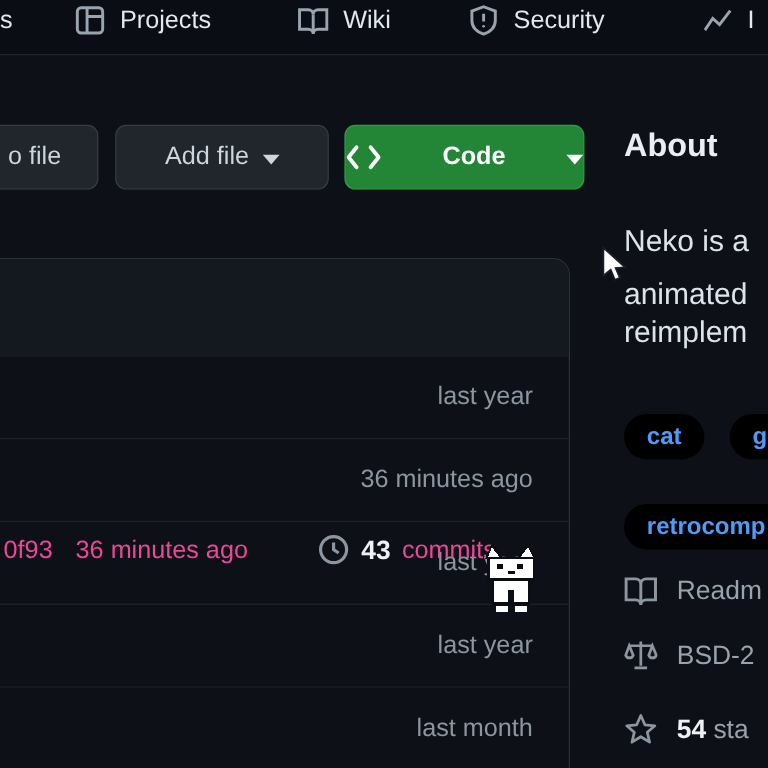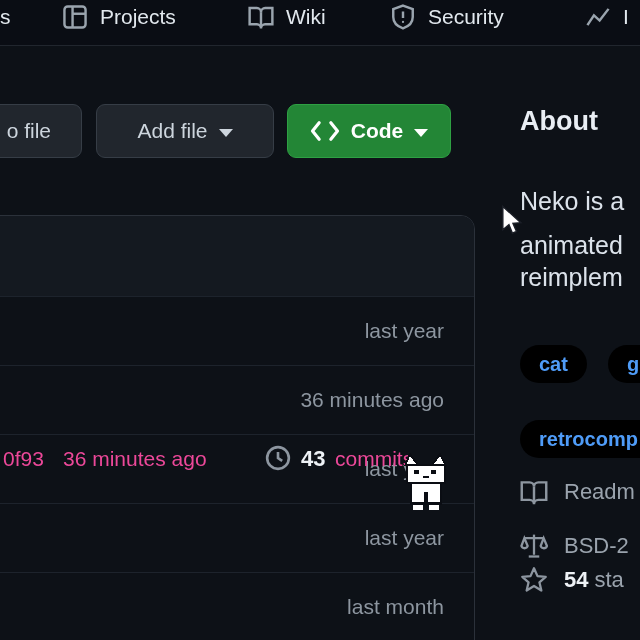--- a/index.html
+++ b/index.html
@@ -96,21 +96,21 @@
 
   <div class="btn" style="left:-62px; top:104px; width:144px; height:54px; justify-content:flex-end; padding-right:30px;">
     <span>o file</span>
   </div>
 
   <div class="btn" style="left:96px; top:104px; width:178px; height:54px;">
     <span>Add file</span>
     <span class="caret"></span>
   </div>
 
-  <div class="btn btn-green" style="left:287px; top:104px; width:164px; height:54px;">
+  <div class="btn btn-green" style="left:287px; top:104px; width:200px; height:54px;justify-content:space-between;">
     <svg width="30" height="24" viewBox="0 0 18 14" fill="none" stroke="#ffffff" stroke-width="1.9" stroke-linecap="round" stroke-linejoin="round">
       <polyline points="5.5,2 1.5,7 5.5,12"></polyline>
       <polyline points="12.5,2 16.5,7 12.5,12"></polyline>
     </svg>
     <span>Code</span>
     <span class="caret"></span>
   </div>
 
   <div class="filebox">
 
@@ -165,21 +165,21 @@
     <svg width="28" height="28" viewBox="0 0 16 16" fill="none" stroke="#8d96a0" stroke-width="1.3">
       <line x1="8" y1="1.5" x2="8" y2="13"></line>
       <line x1="5" y1="14" x2="11" y2="14"></line>
       <line x1="2.5" y1="3.5" x2="13.5" y2="3.5"></line>
       <path d="M2.5 3.5 L0.8 8 a1.9 1.9 0 0 0 3.6 0 Z"></path>
       <path d="M13.5 3.5 L11.8 8 a1.9 1.9 0 0 0 3.6 0 Z"></path>
     </svg>
     <span>BSD-2</span>
   </div>
 
-  <div class="meta-row" style="top:566px;">
+  <div class="meta-row" style="top:594px;">
     <svg width="28" height="28" viewBox="0 0 16 16" fill="none" stroke="#8d96a0" stroke-width="1.3" stroke-linejoin="round">
       <polygon points="8,1.3 10,5.8 14.7,6.2 11.1,9.3 12.2,14 8,11.4 3.8,14 4.9,9.3 1.3,6.2 6,5.8"></polygon>
     </svg>
     <span>
       <span class="meta-strong">54</span><span>sta</span>
     </span>
   </div>
 
   <svg class="neko" width="44" height="58" viewBox="0 0 22 29" shape-rendering="crispEdges">
     <polygon points="3,0 8,7 0,7" fill="#0a0d13"></polygon>

